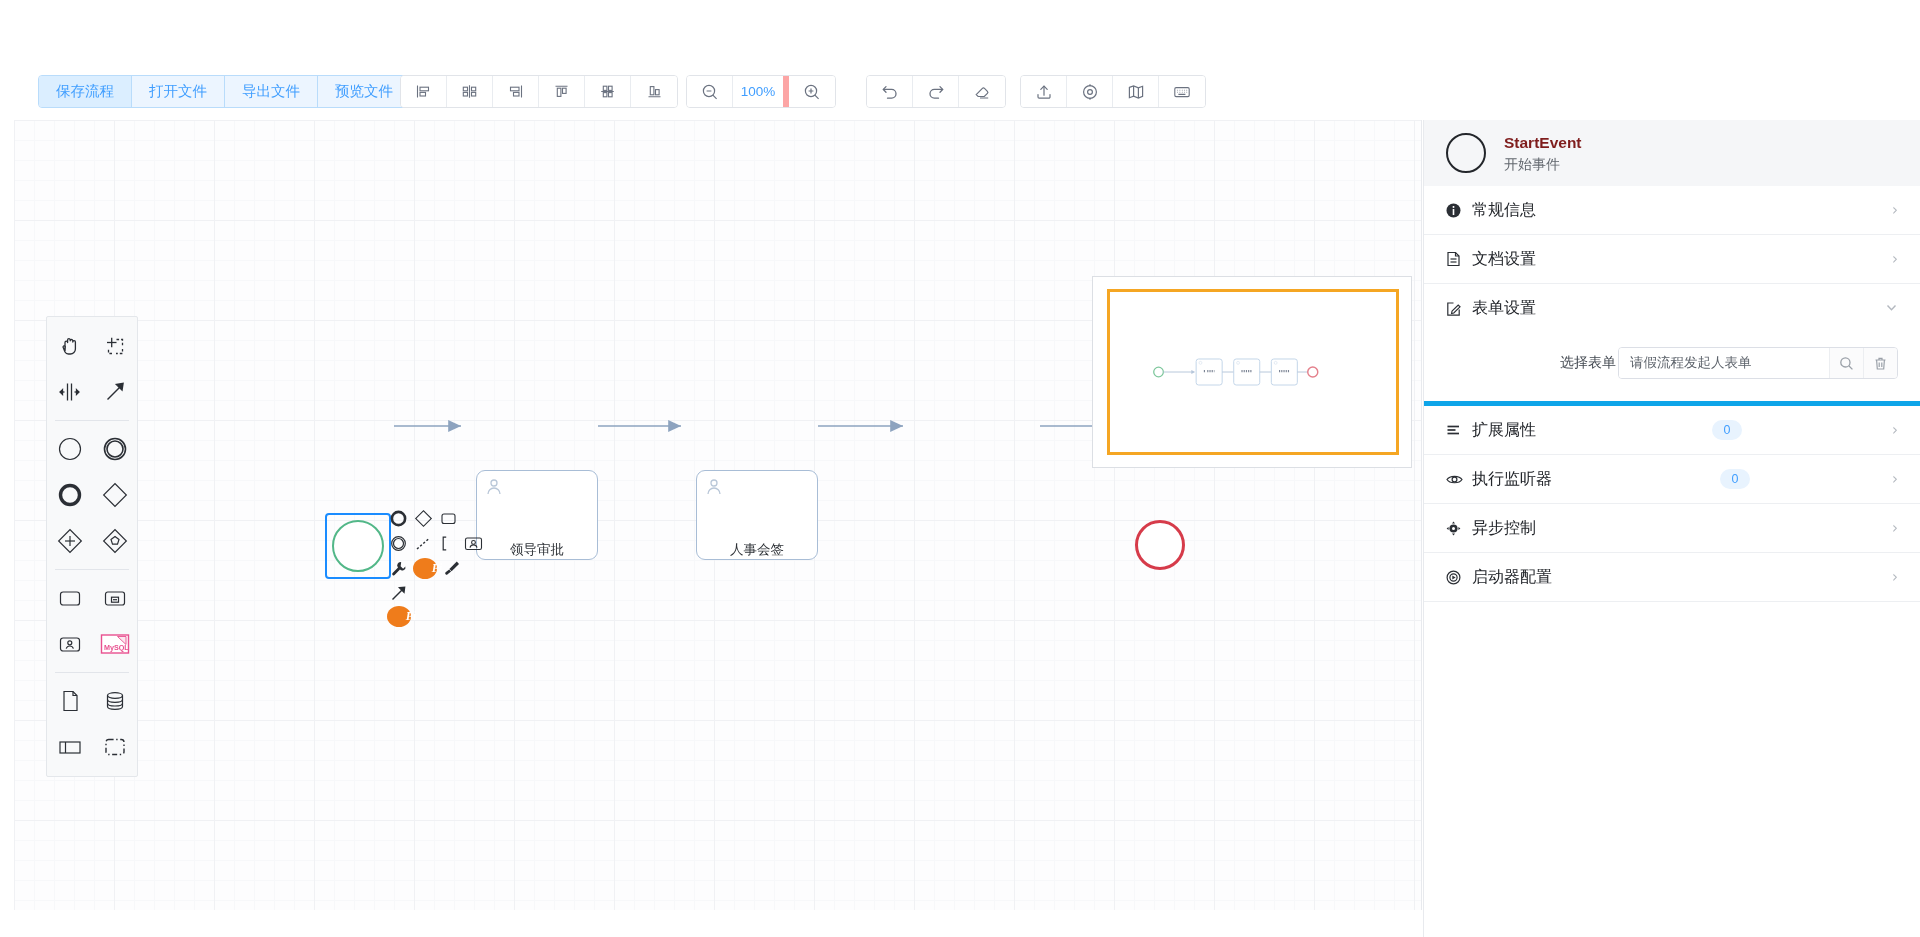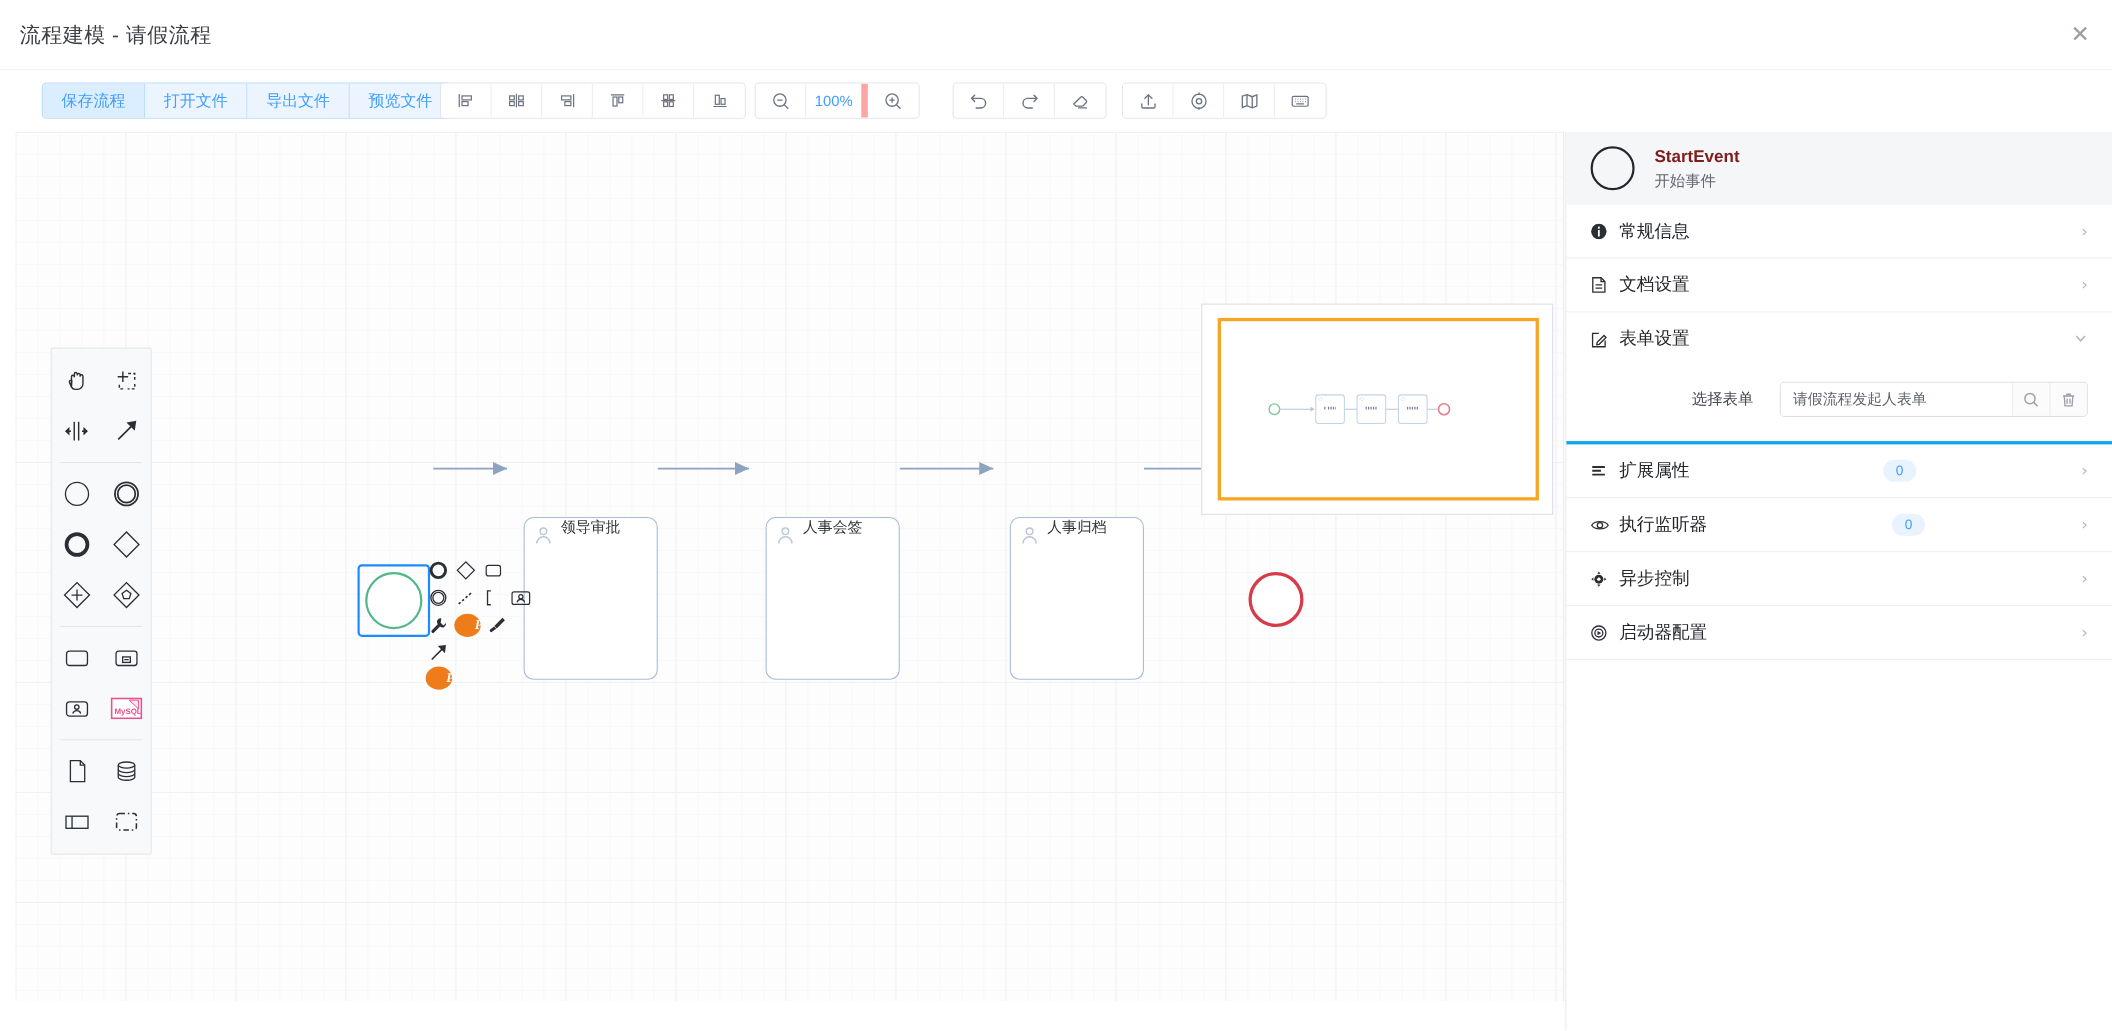--- a/index.html
+++ b/index.html
@@ -108,23 +108,23 @@
     width: 66px; height: 66px; border: 2px solid #1a8cff;
     border-radius: 4px; background: transparent;
   }
   .end-ev {
     position: absolute; left: 1121px; top: 400px;
     width: 50px; height: 50px; border-radius: 50%;
     border: 3px solid #d63b4a; background: #fff;
   }
 
   .task {
-    position: absolute; width: 122px; height: 148px;
+    position: absolute; width: 122px; height: 90px;
     border: 1.6px solid #a8bdd6; border-radius: 9px;
-    background: #fff; display: flex; align-items: flex-start;
+    background: #fff; display: flex; align-items: flex-end;
     justify-content: center; cursor: pointer;
   }
   .task-label { font-size: 13.5px; color: #2f3338; }
   .task-icon { position: absolute; left: 7px; top: 6px; }
   .task1 { left: 462px; top: 350px; }
   .task2 { left: 682px; top: 350px; }
   .task3 { left: 904px; top: 350px; }
 
   .ctxpad { position: absolute; left: 372px; top: 386px; }
   .ctx-row { display: flex; }
@@ -183,22 +183,22 @@
   .prow-spacer { flex: 1; }
   .badge {
     min-width: 30px; height: 20px; border-radius: 10px;
     background: #e8f3fe; color: #409eff; font-size: 12.5px;
     display: flex; align-items: center; justify-content: center;
     padding: 0 8px; margin-right: 150px;
   }
   .chev { color: #b3b8bf; font-size: 15px; font-family: "DejaVu Sans", sans-serif; }
 
   .form-body {
-    display: flex; align-items: center; gap: 24px;
-    padding: 14px 22px 22px 22px; border-bottom: 3px solid #0ea5e9;
+    display: flex; align-items: center; gap: 2px;
+    padding: 14px 22px 22px 22px; border-bottom: 5px solid #0ea5e9;
     justify-content: flex-end;
   }
   .fb-label { font-size: 14px; color: #444a52; white-space: nowrap; }
   .fb-input-wrap {
     display: flex; align-items: center;
     width: 280px; height: 32px;
     border: 1px solid #dcdfe6; border-radius: 4px; overflow: hidden;
     background: #fff;
   }
   .fb-input {
@@ -210,24 +210,20 @@
     width: 34px; height: 30px; display: flex; align-items: center;
     justify-content: center; color: #9aa0a8; cursor: pointer;
     border-left: 1px solid #eceef1; background: #fbfbfc;
   }
 </style>
 </head>
 <body>
 
 <div id="app">
 
-  <div class="titlebar">
-    <div class="titlebar-text">流程建模 - 请假流程</div>
-    <div class="close-btn">✕</div>
-  </div>
 
   <div class="toolbar">
 
     <div class="btn-group text">
       <div class="tbtn active">保存流程</div>
       <div class="tbtn">打开文件</div>
       <div class="tbtn">导出文件</div>
       <div class="tbtn">预览文件</div>
     </div>
 
@@ -524,27 +520,20 @@
           <path d="M4 17 a6 6 0 0 1 12 0"></path>
       </svg>
       <span class="task-label">领导审批</span>
     </div>
     <div class="task task2">
       <svg class="task-icon" width="20" height="20" viewBox="0 0 20 20" fill="none" stroke="#b9c7d8" stroke-width="1.3">
         <circle cx="10" cy="6" r="3"></circle>
           <path d="M4 17 a6 6 0 0 1 12 0"></path>
       </svg>
       <span class="task-label">人事会签</span>
-    </div>
-    <div class="task task3">
-      <svg class="task-icon" width="20" height="20" viewBox="0 0 20 20" fill="none" stroke="#b9c7d8" stroke-width="1.3">
-        <circle cx="10" cy="6" r="3"></circle>
-          <path d="M4 17 a6 6 0 0 1 12 0"></path>
-      </svg>
-      <span class="task-label">人事归档</span>
     </div>
 
     <div class="end-ev"></div>
 
     <div class="ctxpad">
       <div class="ctx-row">
         <div class="ctx-cell">
           <svg width="19" height="19" viewBox="0 0 19 19" fill="none" stroke="#2b2f35" stroke-width="2.6">
               <circle cx="9.5" cy="9.5" r="6.6"></circle>
             </svg>

